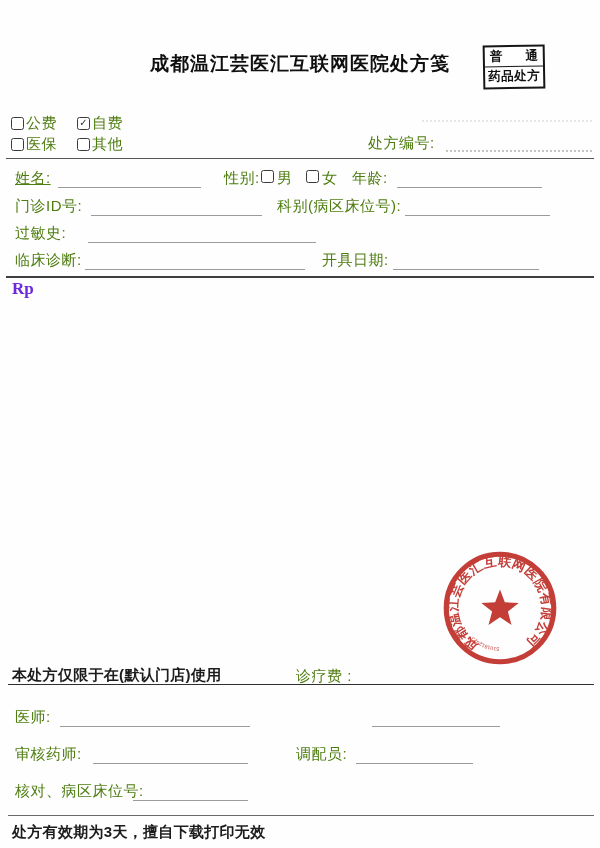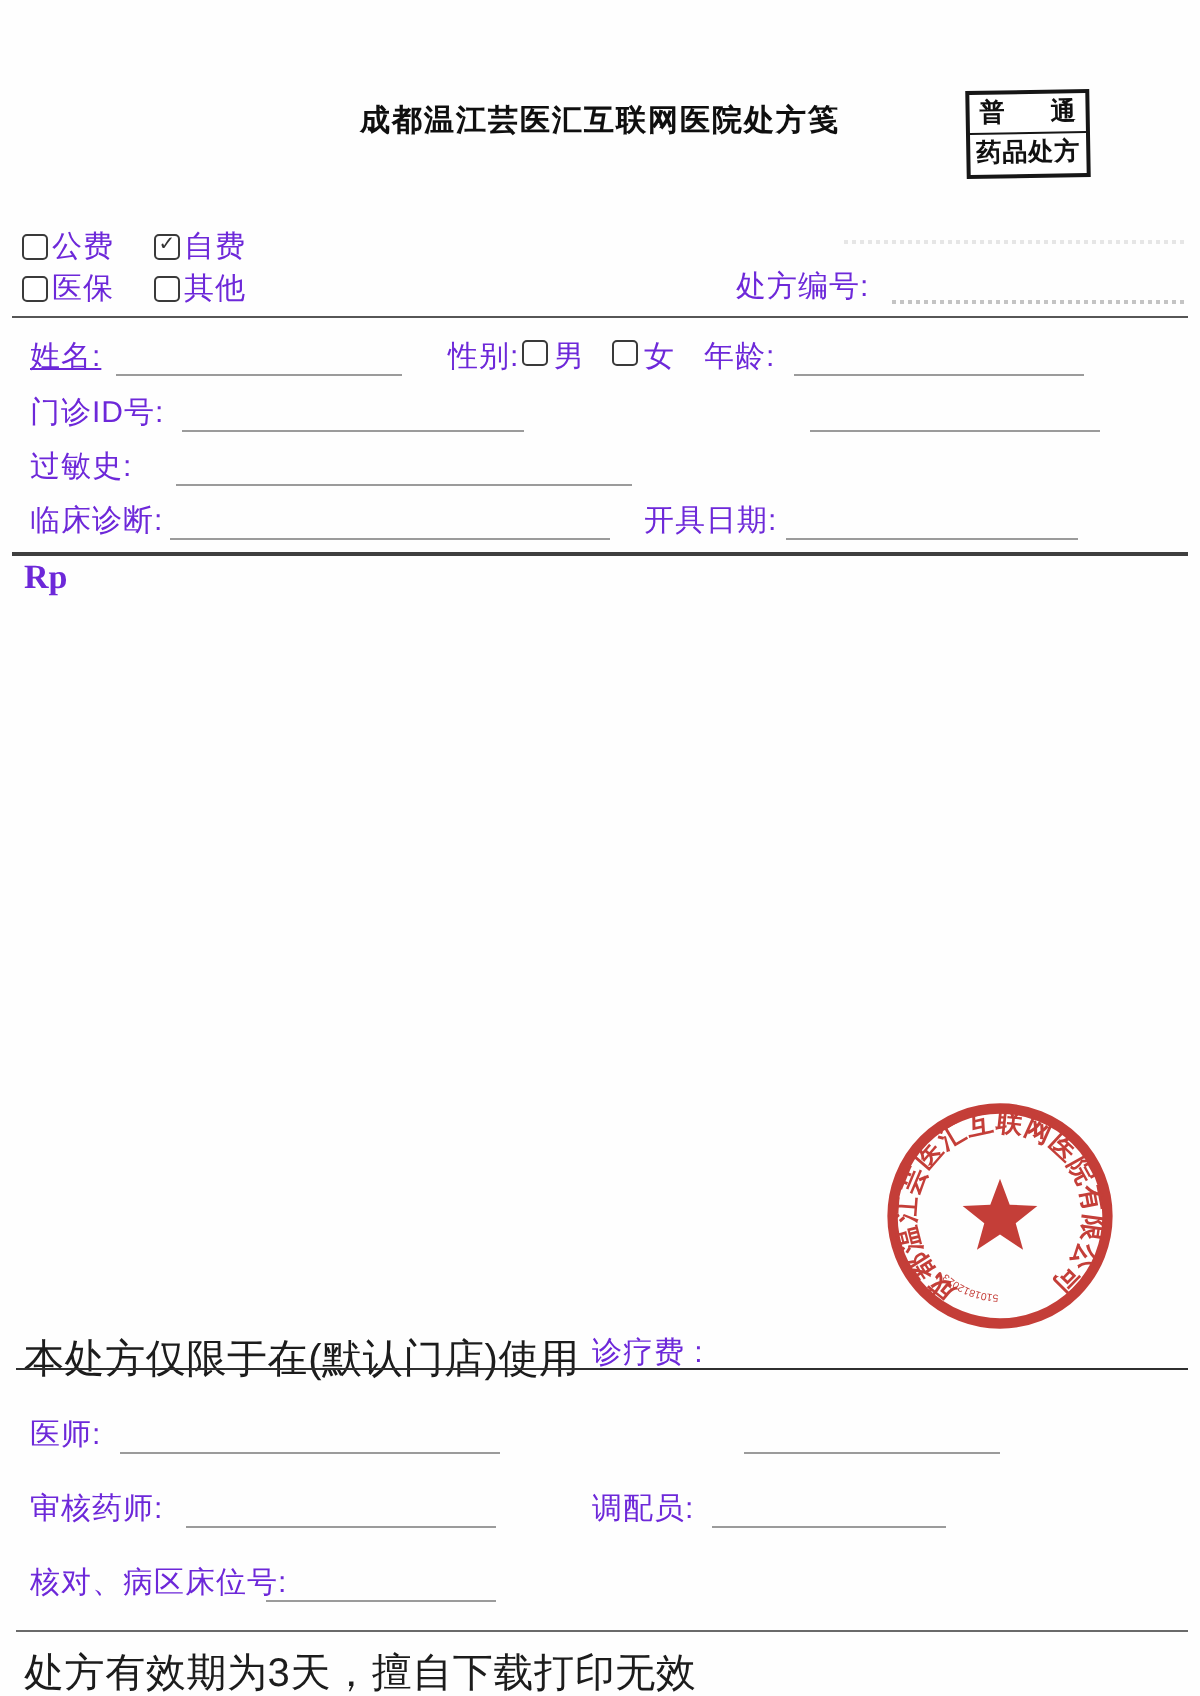--- a/index.html
+++ b/index.html
@@ -1,27 +1,27 @@
 <!DOCTYPE html>
 <html><head>
 <meta charset="utf-8">
 <style>
   html,body{margin:0;padding:0;background:#ffffff;}
   #page{
     position:relative;width:600px;height:848px;background:#fefefe;
     font-family:"Liberation Sans",sans-serif;color:#1b1b1b;overflow:hidden;
   }
   .abs{position:absolute;}
-  .lbl{font-size:15px;color:#6d28d9;white-space:nowrap;letter-spacing:.5px;}
+  .lbl{font-size:15px;color:#4d7c0f;white-space:nowrap;letter-spacing:.5px;}
   .ul{position:absolute;border-bottom:1px solid #9b9b9b;height:1px;}
   .ul-dotted{position:absolute;border-bottom:2px dotted #c4c4c4;height:1px;}
   .ul-dotted-faint{position:absolute;border-bottom:2px dotted #e6e6e6;height:1px;}
   .hr{position:absolute;height:0;}
   .title{
-    width:600px;text-align:center;font-size:15px;font-weight:bold;
+    width:600px;text-align:center;font-size:19px;font-weight:bold;
     letter-spacing:1px;color:#0f0f0f;
   }
   .type-stamp{
     box-sizing:border-box;width:62px;border:2px solid #161616;
     transform:rotate(-1deg);background:#fff;
   }
   .type-stamp .row1{
     display:flex;justify-content:space-between;padding:1px 5px 0 5px;
     font-size:12.5px;font-weight:bold;color:#111;
   }
@@ -36,21 +36,21 @@
   .cbx{
     box-sizing:border-box;width:13px;height:13px;border:1.7px solid #3a3a3a;
     border-radius:2.5px;margin-right:2px;font-size:10px;line-height:10px;
     text-align:center;color:#333;flex:0 0 auto;background:#fff;
   }
   .cbx-abs{
     position:absolute;box-sizing:border-box;width:13px;height:13px;
     border:1.7px solid #3a3a3a;border-radius:2.5px;background:#fff;
   }
   .rp{font-family:"Liberation Serif",serif;font-size:17px;font-weight:bold;color:#6d28d9;}
-  .note{font-size:20px;color:#1c1c1c;letter-spacing:.3px;}
+  .note{font-size:15px;color:#1c1c1c;letter-spacing:.3px;font-weight:bold;}
   .seal-wrap{width:124px;height:124px;opacity:.93;}
 </style>
 </head>
 <body>
 
 <div id="page">
 
   <div class="abs title" style="top:51px;left:0;">成都温江芸医汇互联网医院处方笺</div>
 
   <div class="abs type-stamp" style="left:483px;top:45px;">
@@ -96,20 +96,21 @@
   <div class="abs lbl" style="left:212px;top:169px;margin-left:12px;">性别:</div>
   <div class="cbx-abs" style="left:261px;top:170px;"></div>
   <div class="abs lbl" style="left:277px;top:169px;">男</div>
   <div class="cbx-abs" style="left:306px;top:170px;"></div>
   <div class="abs lbl" style="left:322px;top:169px;">女</div>
   <div class="abs lbl" style="left:352px;top:169px;">年龄:</div>
   <div class="ul" style="left:397px;top:186px;width:145px;"></div>
 
   <div class="abs lbl" style="left:15px;top:197px;">门诊ID号:</div>
   <div class="ul" style="left:91px;top:214px;width:171px;"></div>
+  <div class="abs lbl" style="left:277px;top:197px;">科别(病区床位号):</div>
   <div class="ul" style="left:405px;top:214px;width:145px;"></div>
 
   <div class="abs lbl" style="left:15px;top:224px;">过敏史:</div>
   <div class="ul" style="left:88px;top:241px;width:228px;"></div>
 
   <div class="abs lbl" style="left:15px;top:251px;">临床诊断:</div>
   <div class="ul" style="left:85px;top:268px;width:220px;"></div>
   <div class="abs lbl" style="left:322px;top:251px;">开具日期:</div>
   <div class="ul" style="left:393px;top:268px;width:146px;"></div>
 

